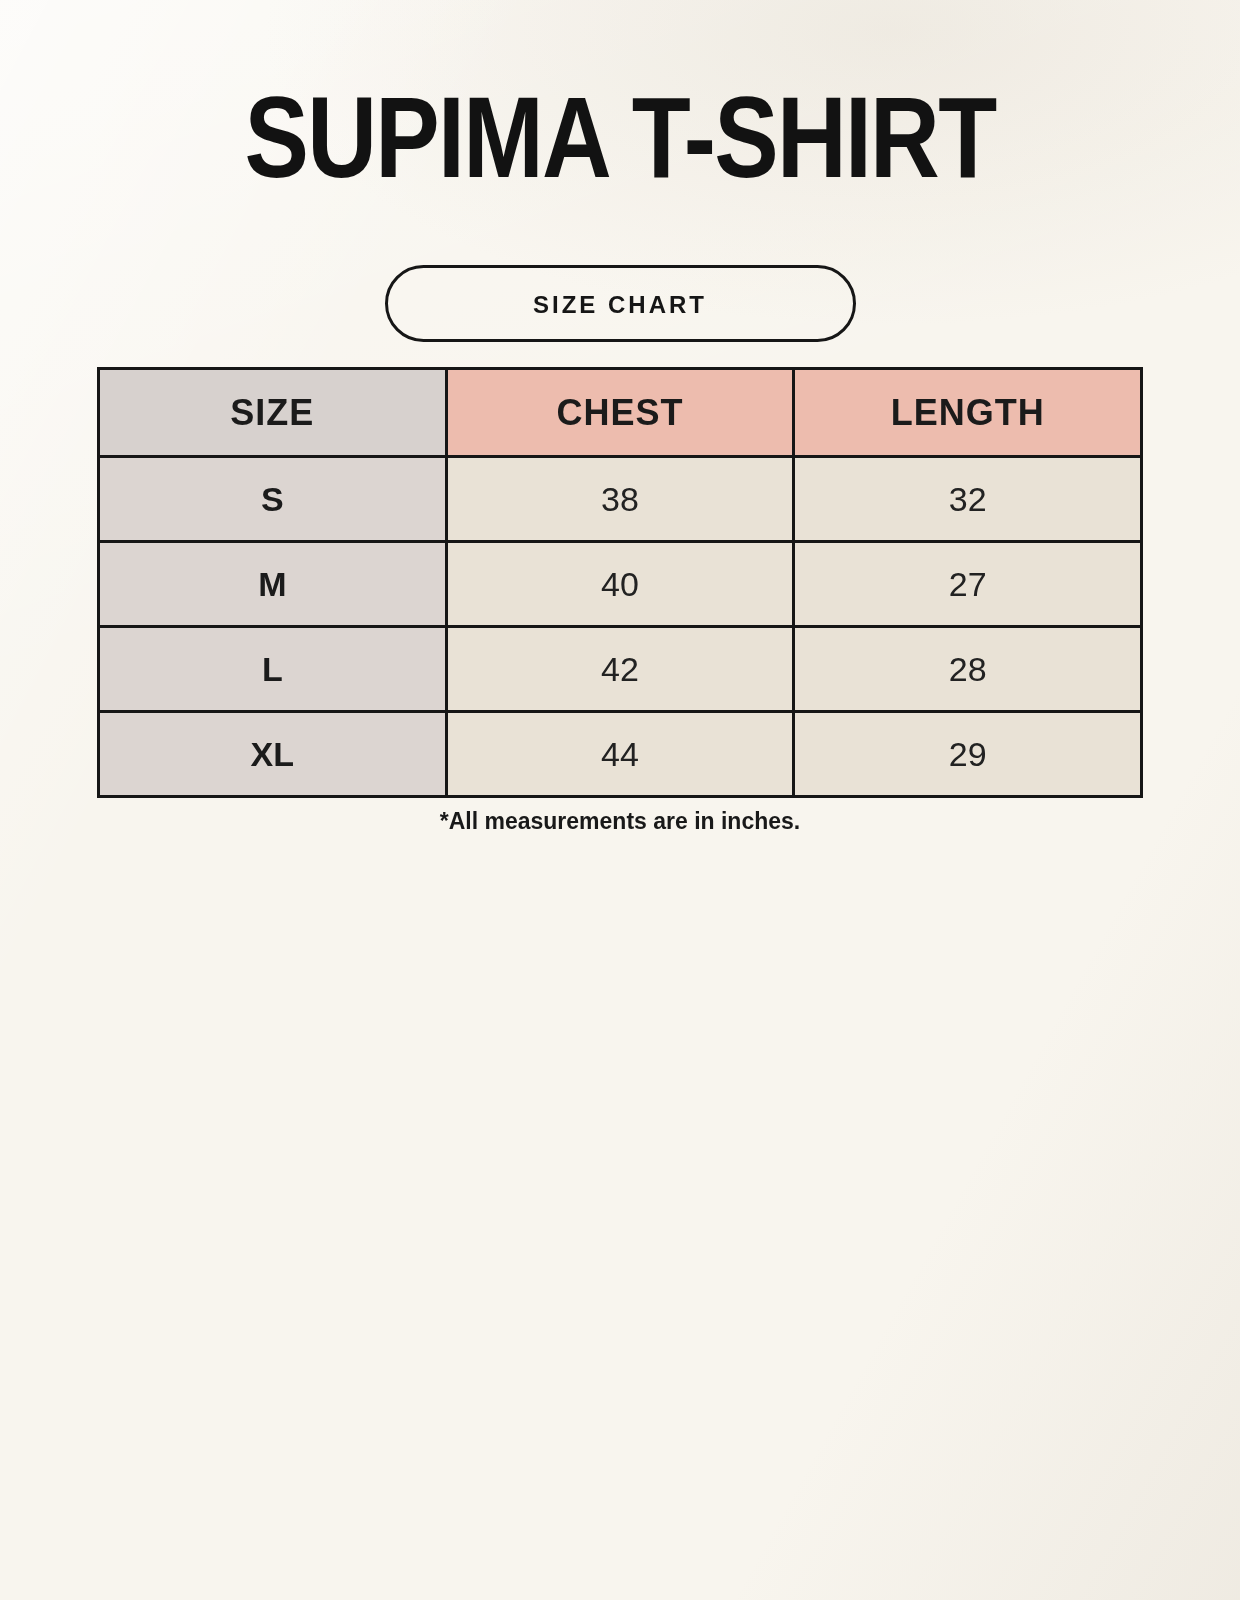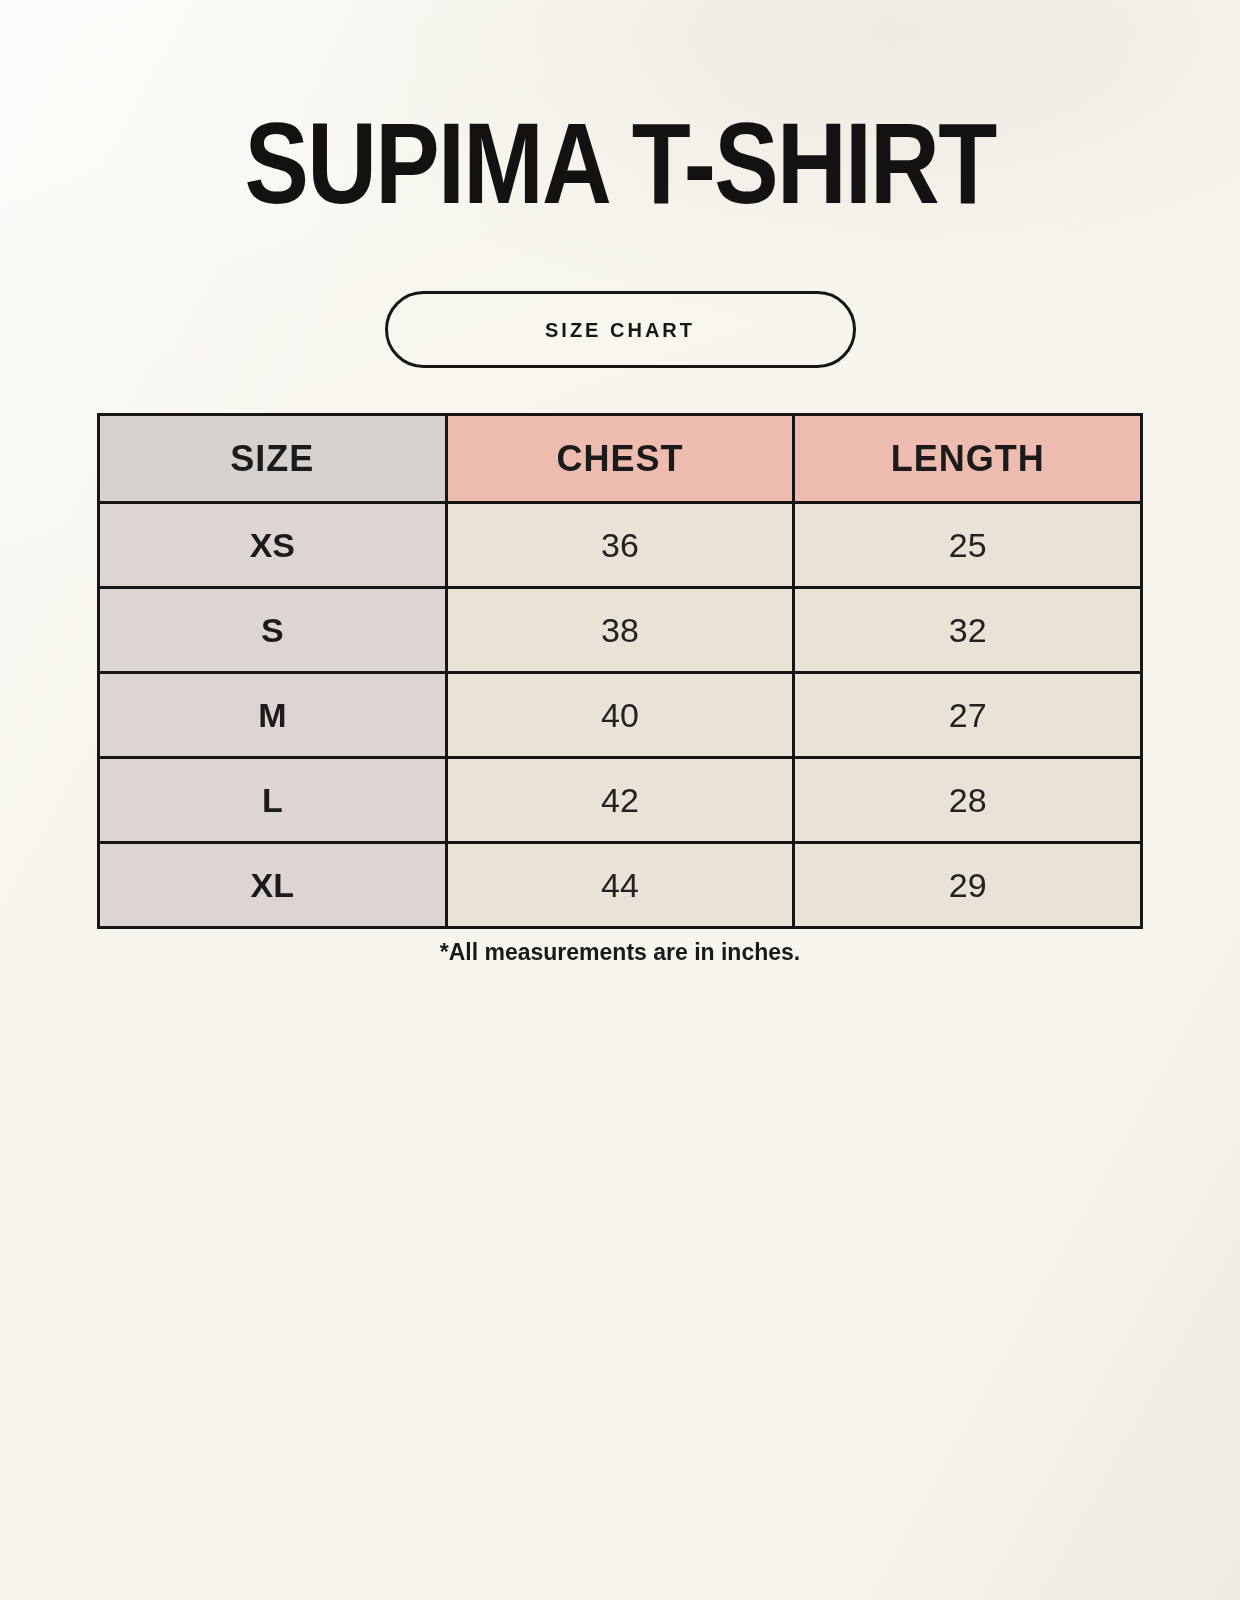--- a/index.html
+++ b/index.html
@@ -17,21 +17,21 @@
     background-image:
       linear-gradient(118deg, rgba(255,255,255,0.55) 0%, rgba(255,255,255,0) 26%),
       linear-gradient(299deg, rgba(198,188,172,0.18) 0%, rgba(198,188,172,0) 24%),
       radial-gradient(ellipse 900px 420px at 72% 2%, rgba(216,207,192,0.30), rgba(216,207,192,0) 70%),
       linear-gradient(160deg, rgba(255,255,255,0.35) 0%, rgba(255,255,255,0) 35%);
   }
 
   .page {
     width: 1240px;
     height: 1600px;
-    padding-top: 106px;
+    padding-top: 80px;
   }
 
   .title {
     font-size: 115px;
     font-weight: 700;
     line-height: 115px;
     letter-spacing: -2px;
     text-align: center;
     transform: scaleX(0.84);
     transform-origin: 50% 50%;
@@ -45,30 +45,30 @@
     margin: 70px auto 0 auto;
     border: 3.5px solid #161616;
     border-radius: 40px;
     background: transparent;
     display: flex;
     align-items: center;
     justify-content: center;
   }
 
   .badge-label {
-    font-size: 20px;
+    font-size: 24px;
     font-weight: 700;
     letter-spacing: 3px;
     color: #161616;
     padding-top: 2px;
   }
 
   table.size-table {
     width: 1046px;
-    margin: 45px auto 0 auto;
+    margin: 25px auto 0 auto;
     border-collapse: collapse;
     table-layout: fixed;
   }
 
   .size-table th, .size-table td {
     border: 3px solid var(--table_border, #161616);
     text-align: center;
     vertical-align: middle;
   }
 
@@ -121,25 +121,20 @@
 
   <table class="size-table">
     <thead>
       <tr>
         <th class="h-size">SIZE</th>
         <th class="h-meas">CHEST</th>
         <th class="h-meas">LENGTH</th>
       </tr>
     </thead>
     <tbody id="table-body">
-  <tr>
-    <th class="c-size">XS</th>
-    <td class="c-val">36</td>
-    <td class="c-val">25</td>
-  </tr>
 
   <tr>
     <th class="c-size">S</th>
     <td class="c-val">38</td>
     <td class="c-val">32</td>
   </tr>
 
   <tr>
     <th class="c-size">M</th>
     <td class="c-val">40</td>

